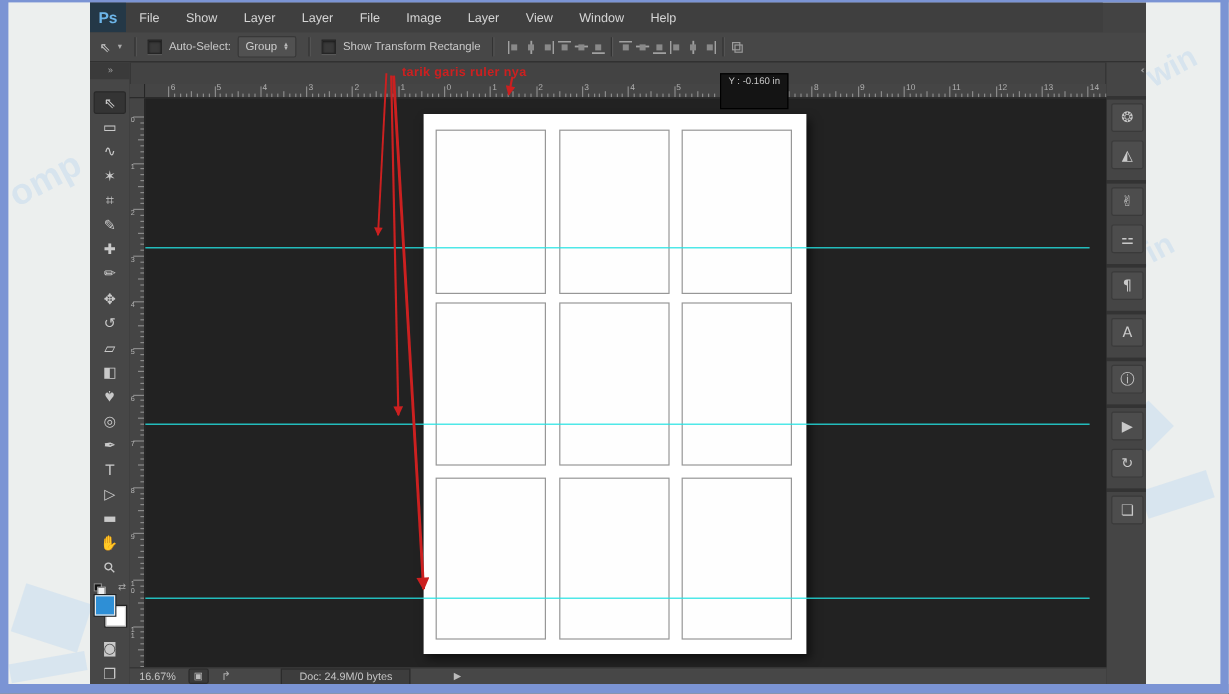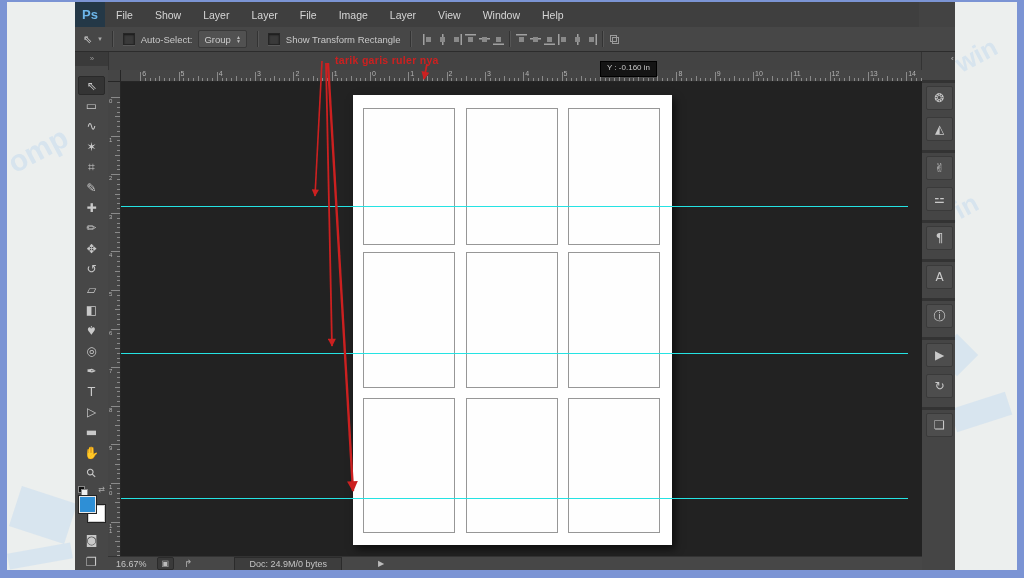--- a/index.html
+++ b/index.html
@@ -85,21 +85,21 @@
   .hnum{position:absolute;top:0px;font-size:7px;color:#b3b3b3;}
   .vtick{position:absolute;right:0;height:1px;background:#8a8a8a;}
   .vnum{position:absolute;left:1px;font-size:6px;line-height:5.5px;color:#b3b3b3;white-space:pre;}
   .canvasarea{position:absolute;left:13px;top:30px;width:801px;height:474px;background:#222;overflow:hidden;}
   .page{position:absolute;background:#fff;box-shadow:3px 4px 8px rgba(0,0,0,.6);}
   .cell{position:absolute;background:#fefefe;border:1px solid #979797;box-sizing:border-box;}
   .guide{position:absolute;height:1px;background:#25e3e3;}
   .overlay{position:absolute;left:0;top:0;width:814px;height:504px;pointer-events:none;z-index:20;}
   .anno-text{position:absolute;color:#cc2020;font-weight:bold;font-size:10.5px;letter-spacing:.3px;white-space:nowrap;}
   .tooltip{position:absolute;background:#141414;border:1px solid #000;color:#c8c8c8;font-size:8px;
-           padding:1px 6px 4px;white-space:nowrap;}
+           padding:1px 6px 18px;white-space:nowrap;}
   .statusbar{position:absolute;left:33px;top:554px;width:814px;height:14px;background:#474747;
              border-top:1px solid #333;display:flex;align-items:center;gap:10px;font-size:9px;
              color:#c5c5c5;padding-left:8px;box-sizing:border-box;}
   .status-chip{background:#3a3a3a;border:1px solid #2b2b2b;border-radius:2px;padding:0 4px;height:11px;
                display:flex;align-items:center;font-size:8px;color:#bbb;}
   .doc-chip{background:#3d3d3d;border:1px solid #2b2b2b;padding:0 14px;height:12px;display:flex;
             align-items:center;margin-left:32px;}
   .status-arrow{color:#bbb;font-size:8px;margin-left:26px;}
 </style>
 </head>

